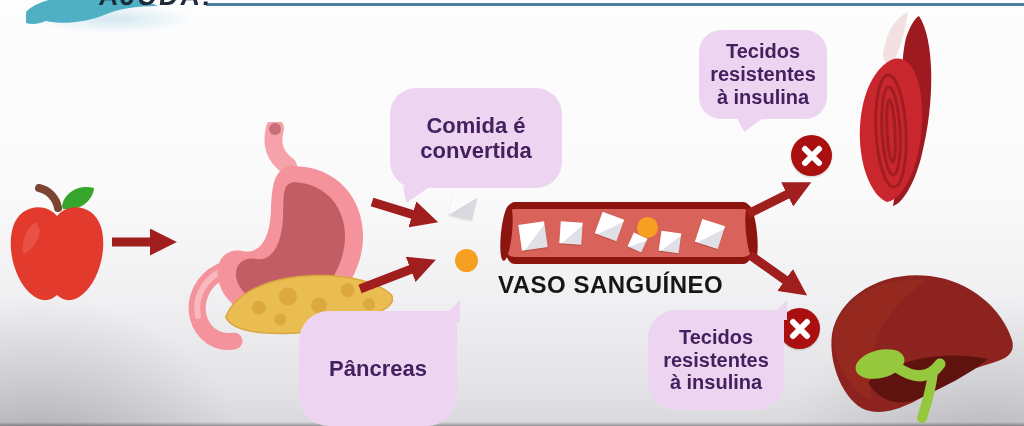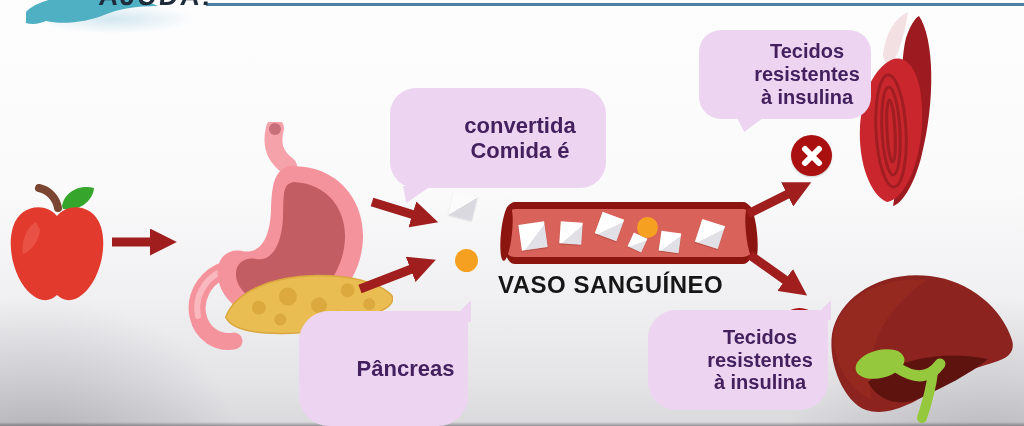--- a/index.html
+++ b/index.html
@@ -14,26 +14,26 @@
   .bottom-edge{position:absolute;left:0;right:0;bottom:0;height:4px;background:linear-gradient(180deg,rgba(60,60,65,0),rgba(60,60,65,.45));}
 
   .top-line{position:absolute;top:3px;left:206px;right:0;height:3px;background:#4E80A1;}
   .logo-shadow{position:absolute;left:34px;top:4px;width:160px;height:30px;border-radius:50%;
     background:radial-gradient(ellipse,rgba(150,200,220,.40),rgba(150,200,220,0) 70%);}
   .logo-swoosh{position:absolute;left:24px;top:-5px;}
   .logo-text{position:absolute;left:99px;top:-19px;font-size:27px;font-weight:800;color:#1d2b3a;
     letter-spacing:2px;transform:skewX(-6deg);}
 
   .bubble{position:absolute;background:#EDD5F2;color:#44215E;font-weight:700;text-align:center;
-    display:flex;flex-direction:column;justify-content:center;line-height:1.14;padding-left:44px;}
+    display:flex;flex-direction:column;justify-content:center;line-height:1.14;}
   .bubble span{display:block;}
   .bubble-food{left:390px;top:88px;width:172px;height:100px;border-radius:26px;font-size:22px;}
   .bubble-food::after{content:"";position:absolute;left:13px;bottom:-15px;width:28px;height:17px;
     background:#EDD5F2;clip-path:polygon(0 0,100% 0,12% 100%);}
-  .bubble-pancreas{left:299px;top:311px;width:125px;height:115px;border-radius:30px 0 30px 30px;font-size:22px;}
+  .bubble-pancreas{left:299px;top:311px;width:158px;height:115px;border-radius:30px 0 30px 30px;font-size:22px;}
   .bubble-pancreas::before{content:"";position:absolute;right:-3px;top:-11px;width:22px;height:22px;
     background:#EDD5F2;clip-path:polygon(100% 0,0 100%,100% 100%);}
   .bubble-muscle{left:699px;top:30px;width:128px;height:89px;border-radius:22px;font-size:20px;}
   .bubble-muscle::after{content:"";position:absolute;left:38px;bottom:-13px;width:26px;height:14px;
     background:#EDD5F2;clip-path:polygon(0 0,100% 0,28% 100%);}
   .bubble-liver{left:648px;top:310px;width:136px;height:100px;border-radius:28px 0 28px 28px;font-size:20px;}
   .bubble-liver::before{content:"";position:absolute;right:-3px;top:-10px;width:20px;height:20px;
     background:#EDD5F2;clip-path:polygon(100% 0,0 100%,100% 100%);}
 
   .vessel{position:absolute;left:505px;top:202px;width:248px;height:48px;background:#D9635A;
@@ -158,22 +158,22 @@
     <path d="M4,4 L18,18 M18,4 L4,18" stroke="#ffffff" stroke-width="6" stroke-linecap="round"></path>
   </svg>
 </div>
 <div class="xbadge xbadge-liver">
   <svg width="22" height="22" viewBox="0 0 22 22">
     <path d="M4,4 L18,18 M18,4 L4,18" stroke="#ffffff" stroke-width="6" stroke-linecap="round"></path>
   </svg>
 </div>
 
 <div class="bubble bubble-food">
+  <span>Comida é</span>
   <span>convertida</span>
-  <span>Comida é</span>
 </div>
 <div class="bubble bubble-pancreas">
   <span>Pâncreas</span>
 </div>
 <div class="bubble bubble-muscle">
   <span>Tecidos</span>
   <span>resistentes</span>
   <span>à insulina</span>
 </div>
 <div class="bubble bubble-liver">

